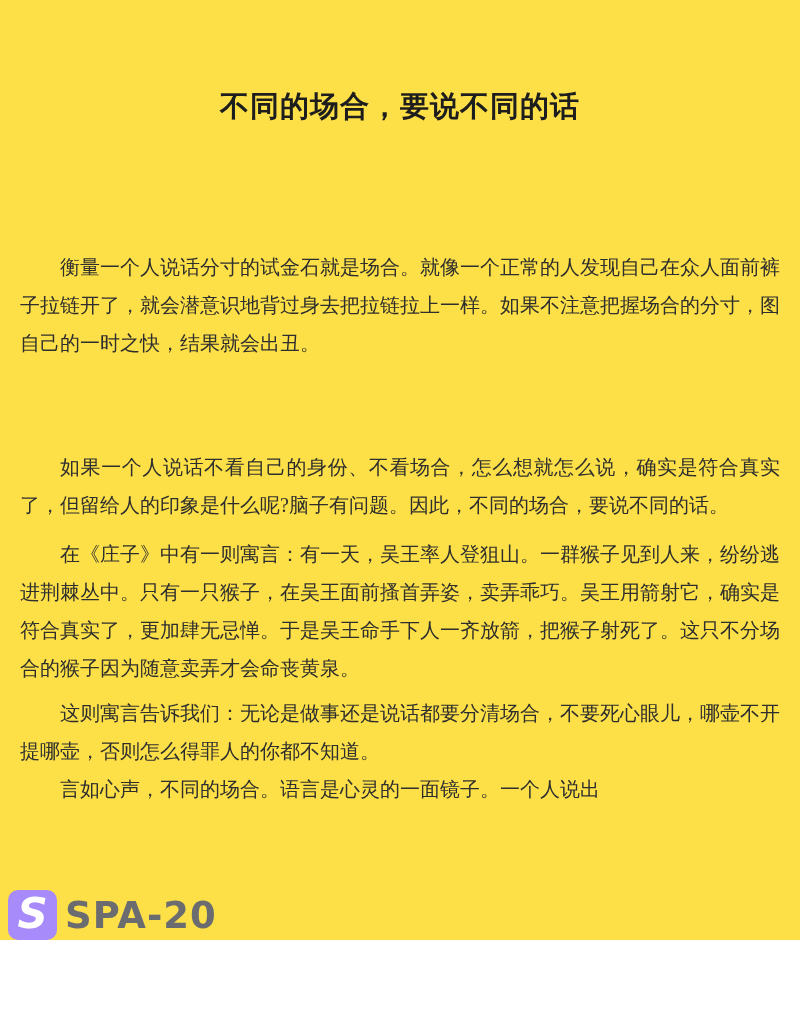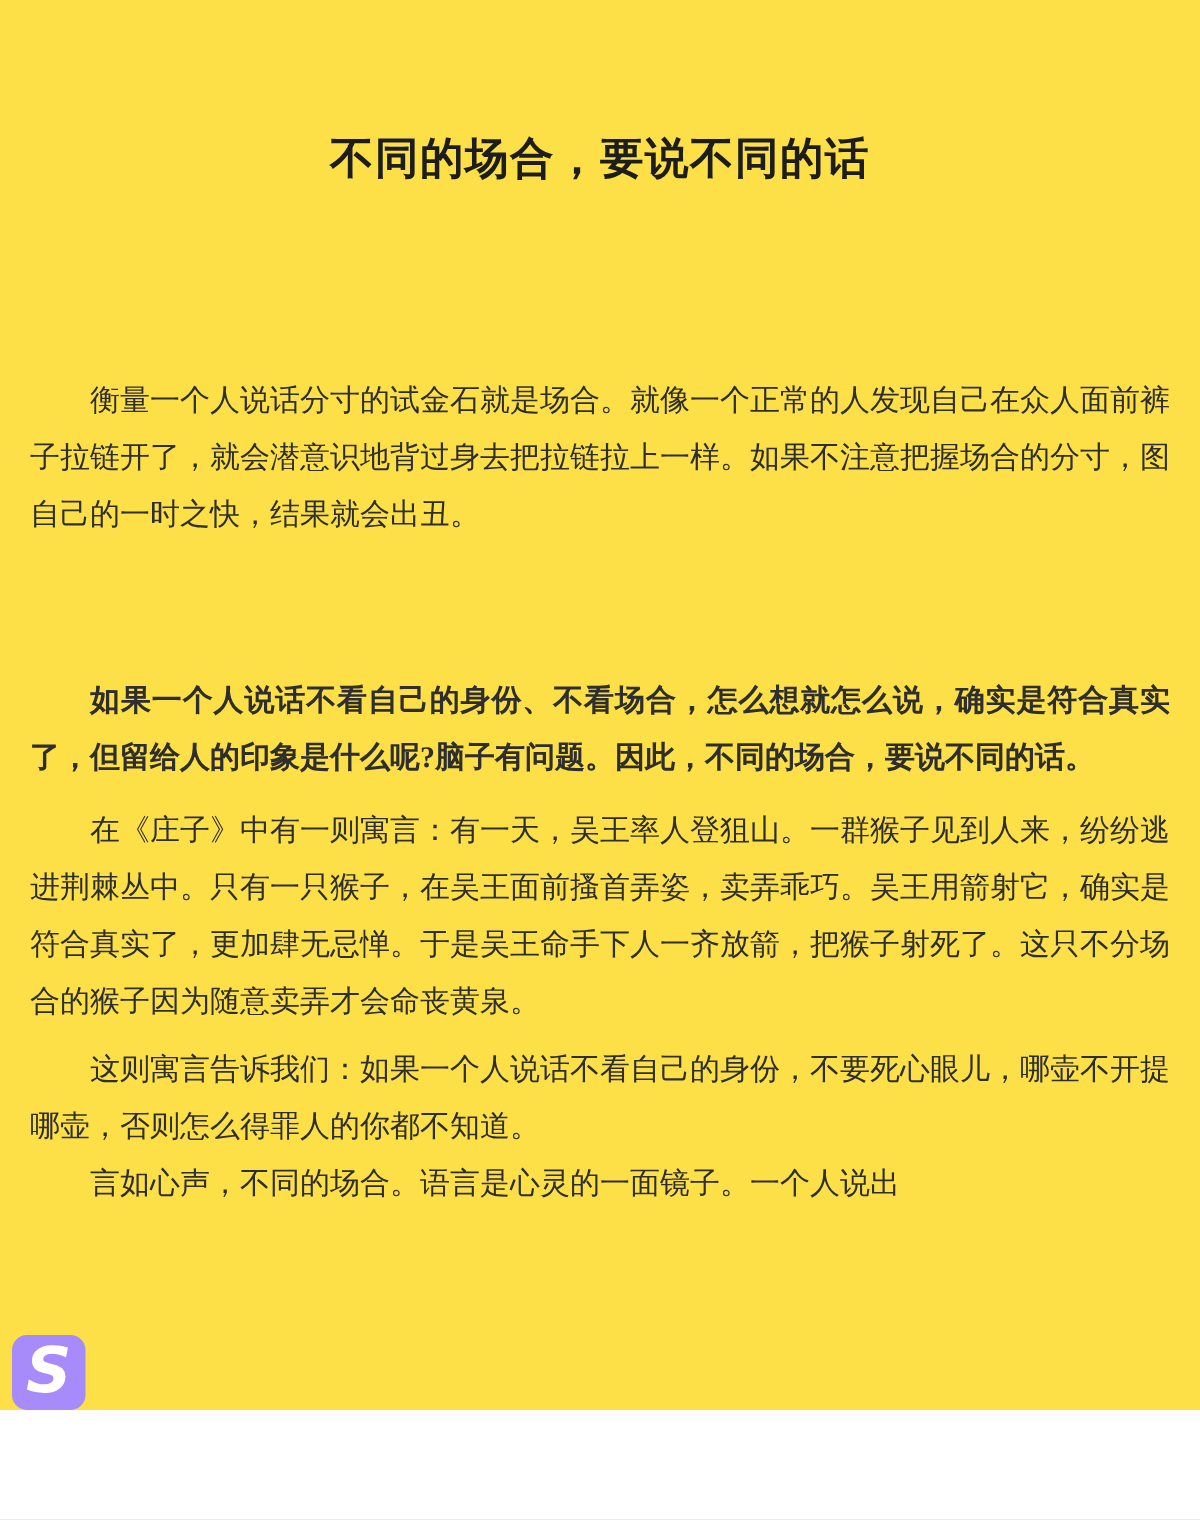--- a/index.html
+++ b/index.html
@@ -27,21 +27,21 @@
     font-size:20px;
     line-height:38px;
     color:#2e2e2e;
     text-align:justify;
   }
   .content p{
     margin:0;
     text-indent:2em;
   }
   .p1{margin-top:126px !important;}
-  .p2{margin-top:86px  !important;font-weight:bold;}
+  .p2{margin-top:86px  !important;}
   .p3{margin-top:11px  !important;}
   .p4{margin-top:7px   !important;}
   .p5{margin-top:0     !important;}
   .watermark{
     position:absolute;
     left:8px;
     bottom:0px;
     display:flex;
     align-items:center;
     gap:8px;
@@ -72,21 +72,22 @@
 <body>
 
 <div class="page">
 
   <h1 class="doc-title">不同的场合，要说不同的话</h1>
 
   <div class="content">
     <p class="p1">衡量一个人说话分寸的试金石就是场合。就像一个正常的人发现自己在众人面前裤子拉链开了，就会潜意识地背过身去把拉链拉上一样。如果不注意把握场合的分寸，图自己的一时之快，结果就会出丑。</p>
     <p class="p2">如果一个人说话不看自己的身份、不看场合，怎么想就怎么说，确实是符合真实了，但留给人的印象是什么呢?脑子有问题。因此，不同的场合，要说不同的话。</p>
     <p class="p3">在《庄子》中有一则寓言：有一天，吴王率人登狙山。一群猴子见到人来，纷纷逃进荆棘丛中。只有一只猴子，在吴王面前搔首弄姿，卖弄乖巧。吴王用箭射它，确实是符合真实了，更加肆无忌惮。于是吴王命手下人一齐放箭，把猴子射死了。这只不分场合的猴子因为随意卖弄才会命丧黄泉。</p>
-    <p class="p4">这则寓言告诉我们：如果一个人说话不看自己的身份，不要死心眼儿，哪壶不开提哪壶，否则怎么得罪人的你都不知道。</p>
+    <p class="p4">这则寓言告诉我们：无论是做事还是说话都要分清场合，不要死心眼儿，哪壶不开提哪壶，否则怎么得罪人的你都不知道。</p>
     <p class="p5">言如心声，不同的场合。语言是心灵的一面镜子。一个人说出</p>
   </div>
 
   <div class="watermark">
     <div class="logo-badge" style="background: rgb(167, 139, 250);">S</div>
+    <div class="logo-text" style="color: rgb(107, 108, 111);">SPA-20</div>
   </div>
 
 </div>
 
 </body></html>

